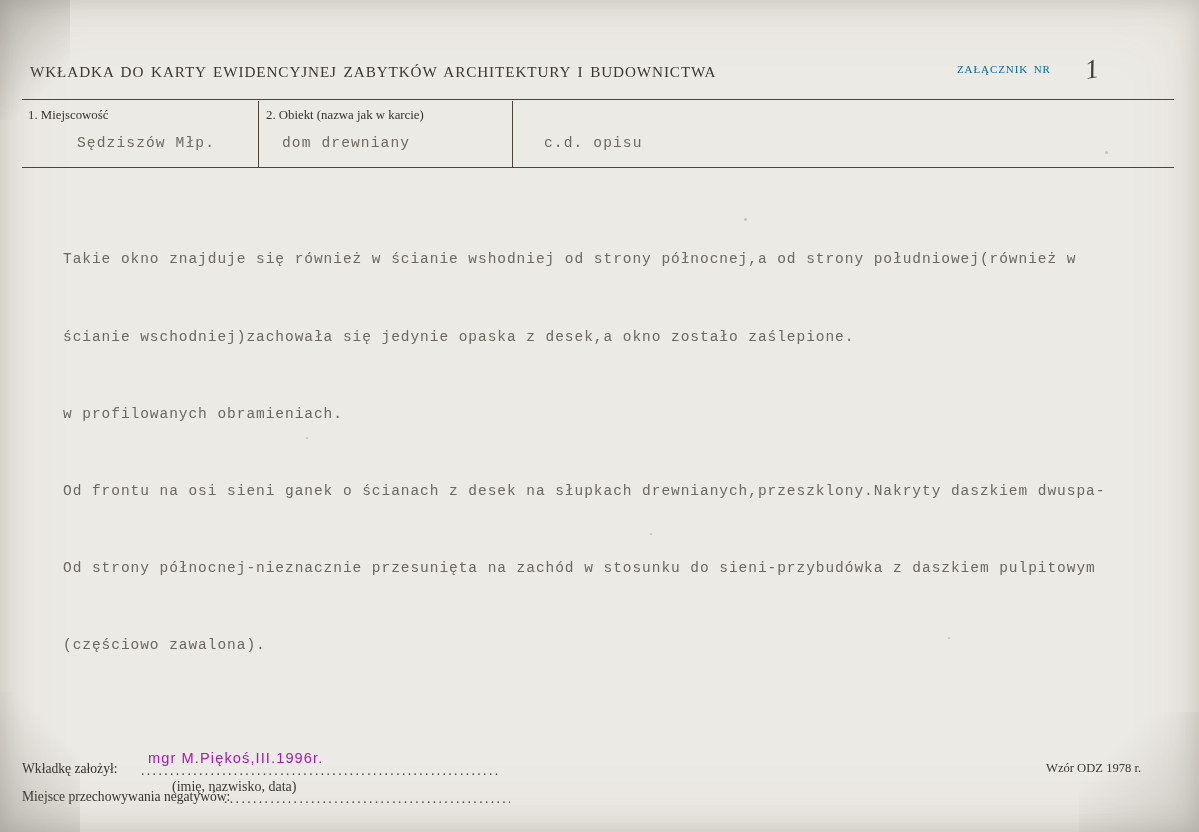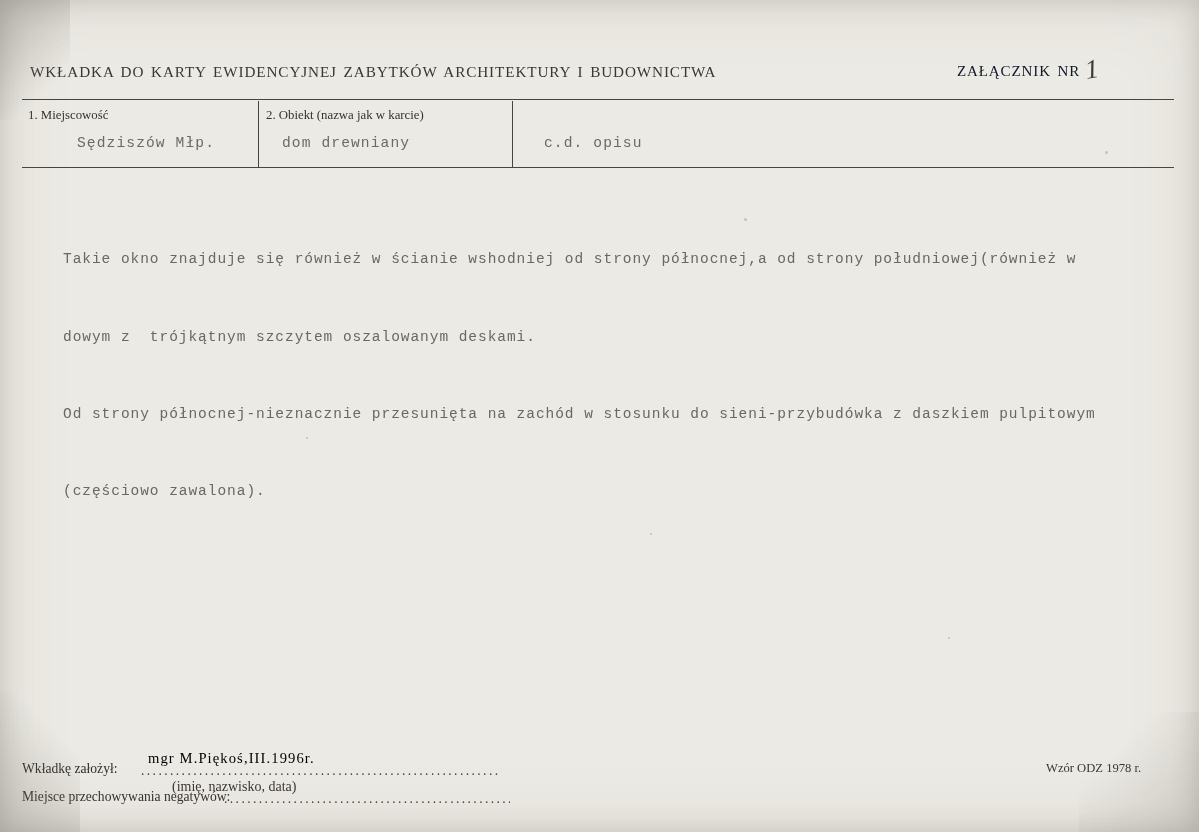--- a/index.html
+++ b/index.html
@@ -64,24 +64,24 @@
     font-size: 15.2px;
     letter-spacing: 0.9px;
     word-spacing: 2px;
     color: #3a3632;
     white-space: nowrap;
   }
   .annex-label {
     position: absolute;
     left: 957px;
     top: 63px;
-    font-size: 15px;
+    font-size: 11px;
     letter-spacing: 0.9px;
     word-spacing: 2px;
-    color: #0f172a;
+    color: #0369a1;
     white-space: nowrap;
   }
   .annex-number {
     position: absolute;
     left: 1085px;
     top: 54px;
     font-family: "Liberation Serif", serif;
     font-size: 27px;
     color: #3f3b36;
     transform: rotate(-9deg);
@@ -174,24 +174,24 @@
     left: 1046px;
     top: 761px;
     font-size: 12.6px;
     color: #3a3632;
     white-space: nowrap;
   }
   .f-hand {
     position: absolute;
     left: 148px;
     top: 750px;
-    font-family: Liberation Serif, serif;
+    font-family: Liberation Sans, sans-serif;
     font-size: 14.6px;
     letter-spacing: 1.1px;
-    color: #000000;
+    color: #a21caf;
     white-space: nowrap;
   }
   .dots {
     position: absolute;
     font-size: 13.6px;
     color: #4a453f;
     letter-spacing: 2.4px;
     overflow: hidden;
     white-space: nowrap;
   }
@@ -228,21 +228,23 @@
       <div class="cell-val c1v">Sędziszów Młp.</div>
 
       <div class="cell-head c2h">2. Obiekt (nazwa jak w karcie)</div>
       <div class="cell-val c2v">dom drewniany</div>
 
       <div class="cell-val c3v">c.d. opisu</div>
     </div>
 
     <div class="body-text">
       <span class="ln">Takie okno znajduje się również w ścianie wshodniej od strony północnej,a od strony południowej(również w</span>
-      <span class="ln">dowym z  trójkątnym szczytem oszalowanym deskami.</span>
+      <span class="ln">ścianie wschodniej)zachowała się jedynie opaska z desek,a okno zostało zaślepione.</span>
+      <span class="ln">w profilowanych obramieniach.</span>
+      <span class="ln">Od frontu na osi sieni ganek o ścianach z desek na słupkach drewnianych,przeszklony.Nakryty daszkiem dwuspa-</span>
       <span class="ln">Od strony północnej-nieznacznie przesunięta na zachód w stosunku do sieni-przybudówka z daszkiem pulpitowym</span>
       <span class="ln">(częściowo zawalona).</span>
       
       
       
       
       
       
       
     </div>

